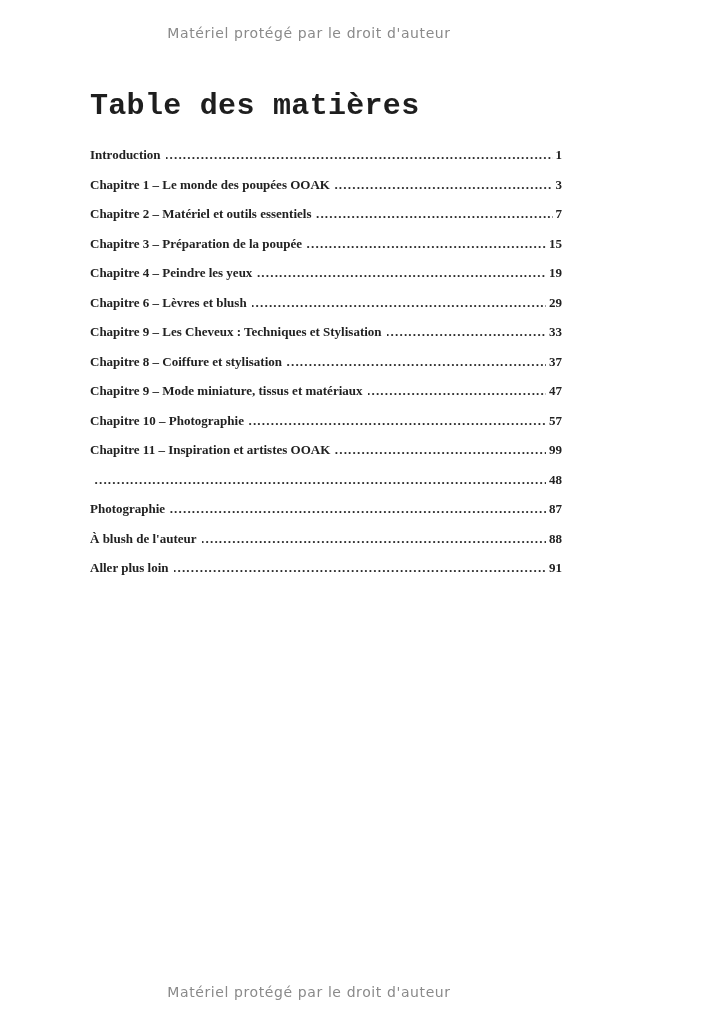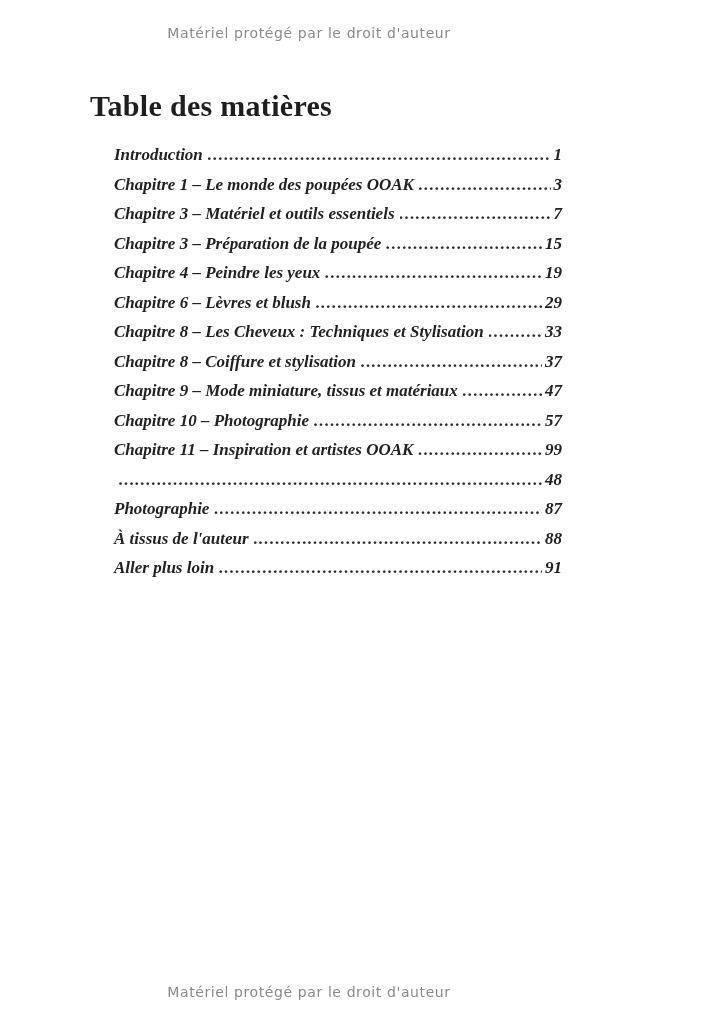--- a/index.html
+++ b/index.html
@@ -27,35 +27,33 @@
   .copyright.top { top: 25px; }
   .copyright.bottom { top: 984px; }
 
   .content {
     position: absolute;
     left: 90px;
     right: 56px;
     top: 88px;
   }
   .doc-title {
-    font-family: Liberation Serif, serif;
+    font-family: Liberation Mono, monospace;
     font-weight: 700;
     font-size: 30px;
     line-height: 36px;
     color: #1e1e1e;
     letter-spacing: 0.3px;
     margin: 0 0 16px 0;
   }
   .toc {
     font-family: "Liberation Serif", "DejaVu Serif", serif;
-    font-style: italic;
     font-weight: 700;
-    font-size: 17px;
+    font-size: 13px;
     color: #222222;
-    margin-left: 24px;
   }
   .toc-row {
     display: flex;
     align-items: baseline;
     height: 29.5px;
     line-height: 29.5px;
   }
   .toc-label {
     white-space: nowrap;
     flex: 0 0 auto;
@@ -98,21 +96,21 @@
         <span class="toc-page">1</span>
       </div>
 
       <div class="toc-row">
         <span class="toc-label">Chapitre 1 – Le monde des poupées OOAK</span>
         <span class="toc-leader"></span>
         <span class="toc-page">3</span>
       </div>
 
       <div class="toc-row">
-        <span class="toc-label">Chapitre 3 – Matériel et outils essentiels</span>
+        <span class="toc-label">Chapitre 2 – Matériel et outils essentiels</span>
         <span class="toc-leader"></span>
         <span class="toc-page">7</span>
       </div>
 
       <div class="toc-row">
         <span class="toc-label">Chapitre 3 – Préparation de la poupée</span>
         <span class="toc-leader"></span>
         <span class="toc-page">15</span>
       </div>
 
@@ -123,21 +121,21 @@
       </div>
 
 
       <div class="toc-row">
         <span class="toc-label">Chapitre 6 – Lèvres et blush</span>
         <span class="toc-leader"></span>
         <span class="toc-page">29</span>
       </div>
 
       <div class="toc-row">
-        <span class="toc-label">Chapitre 8 – Les Cheveux : Techniques et Stylisation</span>
+        <span class="toc-label">Chapitre 9 – Les Cheveux : Techniques et Stylisation</span>
         <span class="toc-leader"></span>
         <span class="toc-page">33</span>
       </div>
 
       <div class="toc-row">
         <span class="toc-label">Chapitre 8 – Coiffure et stylisation</span>
         <span class="toc-leader"></span>
         <span class="toc-page">37</span>
       </div>
 
@@ -164,21 +162,21 @@
         <span class="toc-page">48</span>
       </div>
 
       <div class="toc-row">
         <span class="toc-label">Photographie</span>
         <span class="toc-leader"></span>
         <span class="toc-page">87</span>
       </div>
 
       <div class="toc-row">
-        <span class="toc-label">À tissus de l'auteur</span>
+        <span class="toc-label">À blush de l'auteur</span>
         <span class="toc-leader"></span>
         <span class="toc-page">88</span>
       </div>
 
       <div class="toc-row">
         <span class="toc-label">Aller plus loin</span>
         <span class="toc-leader"></span>
         <span class="toc-page">91</span>
       </div>
 

